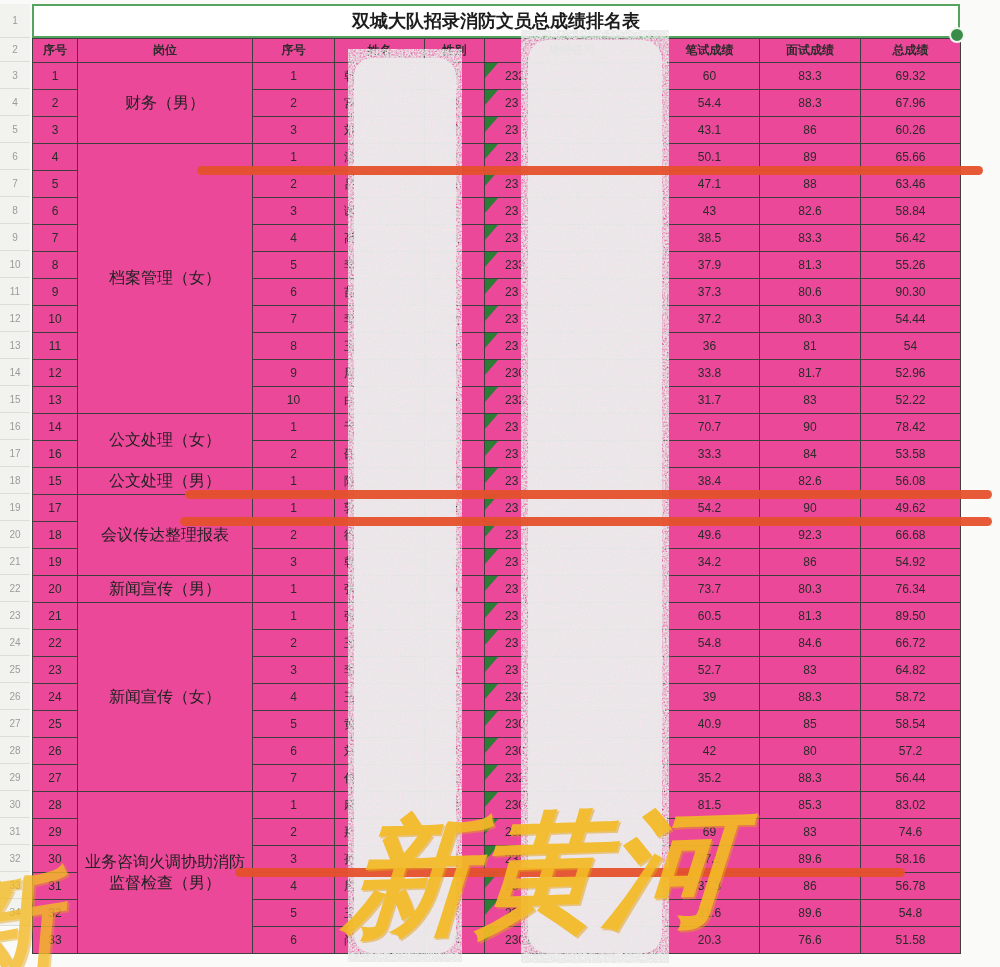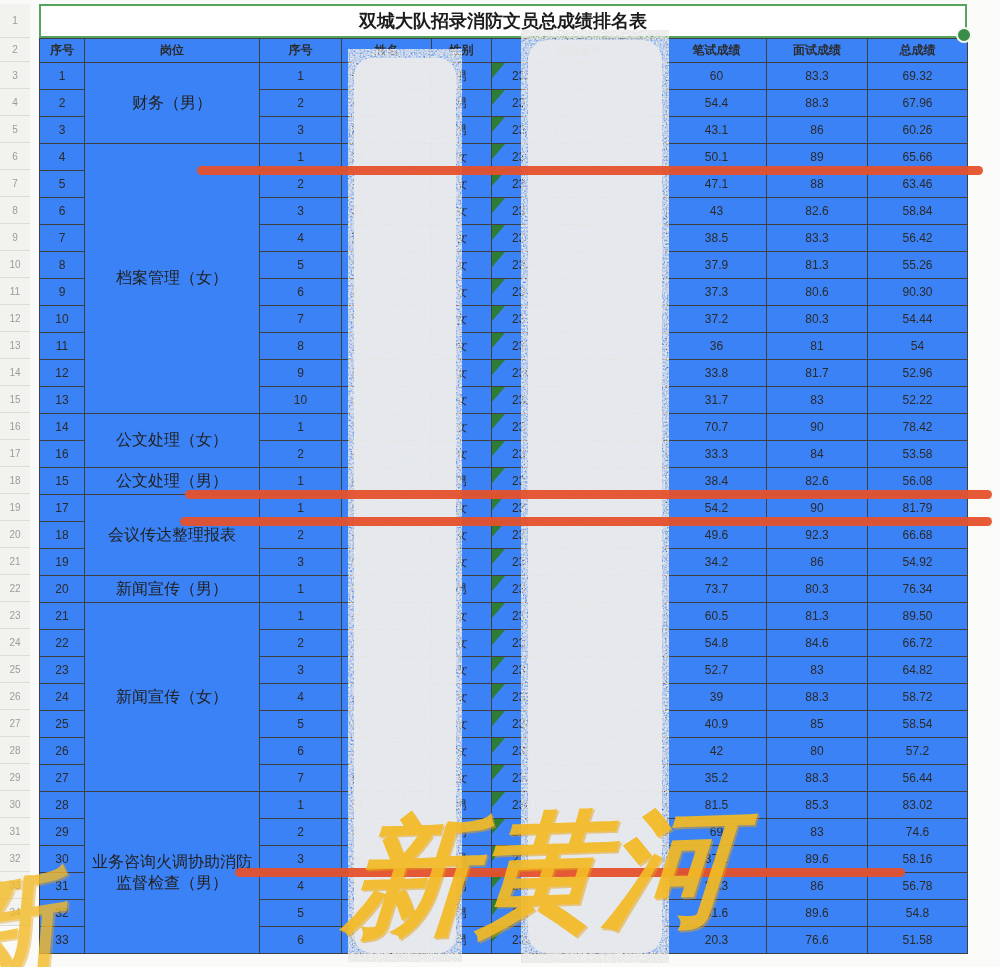--- a/index.html
+++ b/index.html
@@ -5,28 +5,28 @@
   html,body{margin:0;padding:0;}
   body{font-family:"Liberation Sans","DejaVu Sans",sans-serif;}
   .page{position:relative;width:1000px;height:967px;background:#fafaf8;overflow:hidden;}
 
   
   .gutter{position:absolute;left:0;top:4px;width:30px;z-index:1;}
   .gutter .gcell{box-sizing:border-box;background:#f2f2ef;border-bottom:1px solid #dcdcd8;
     color:#9b9b98;font-size:10px;display:flex;align-items:center;justify-content:center;}
 
   
-  .sheet{position:absolute;left:39px;top:4px;width:928px;z-index:2;}
+  .sheet{position:absolute;left:32px;top:4px;width:928px;z-index:2;}
   .title-cell{box-sizing:border-box;height:34px;background:#fff;border:2px solid #55a35e;
     display:flex;align-items:center;justify-content:center;
     font-size:18px;font-weight:bold;color:#1c1c1c;position:relative;}
   .sel-handle{position:absolute;right:-7px;bottom:-7px;width:12px;height:12px;border-radius:50%;
     background:#3a8d48;border:2px solid #f2f7f2;z-index:4;}
 
-  table.sheet-table{border-collapse:collapse;table-layout:fixed;width:928px;background:#3b82f6;}
+  table.sheet-table{border-collapse:collapse;table-layout:fixed;width:928px;background:#ec4899;}
   .sheet-table th,.sheet-table td{box-sizing:border-box;border:1.5px solid #3f3f3f;
     font-size:12px;color:#2b2b2b;text-align:center;padding:0;overflow:hidden;white-space:nowrap;}
   .sheet-table thead th{height:24px;font-weight:bold;font-size:12px;}
   .sheet-table tbody td{height:27px;}
   td.c-pos{font-size:16px;color:#222;white-space:normal;line-height:1.3;padding:0 6px;}
   td.c-name{text-align:left;padding-left:9px;}
   td.c-id{text-align:left;padding-left:20px;position:relative;}
   td.c-id::before{content:"";position:absolute;left:0;top:0;width:0;height:0;
     border-left:13px solid #2e7d36;border-bottom:15px solid transparent;}
 
@@ -291,21 +291,21 @@
     </tr>
           <tr>
       <td class="c-seq">17</td>
       <td class="c-pos" rowspan="3">会议传达整理报表</td>
       <td class="c-sub">1</td>
       <td class="c-name">郭</td>
       <td class="c-gender">女</td>
       <td class="c-id">23</td>
       <td class="c-w">54.2</td>
       <td class="c-i">90</td>
-      <td class="c-t">81.79</td>
+      <td class="c-t">49.62</td>
     </tr>
           <tr>
       <td class="c-seq">18</td>
 
       <td class="c-sub">2</td>
       <td class="c-name">徐</td>
       <td class="c-gender">女</td>
       <td class="c-id">23</td>
       <td class="c-w">49.6</td>
       <td class="c-i">92.3</td>

